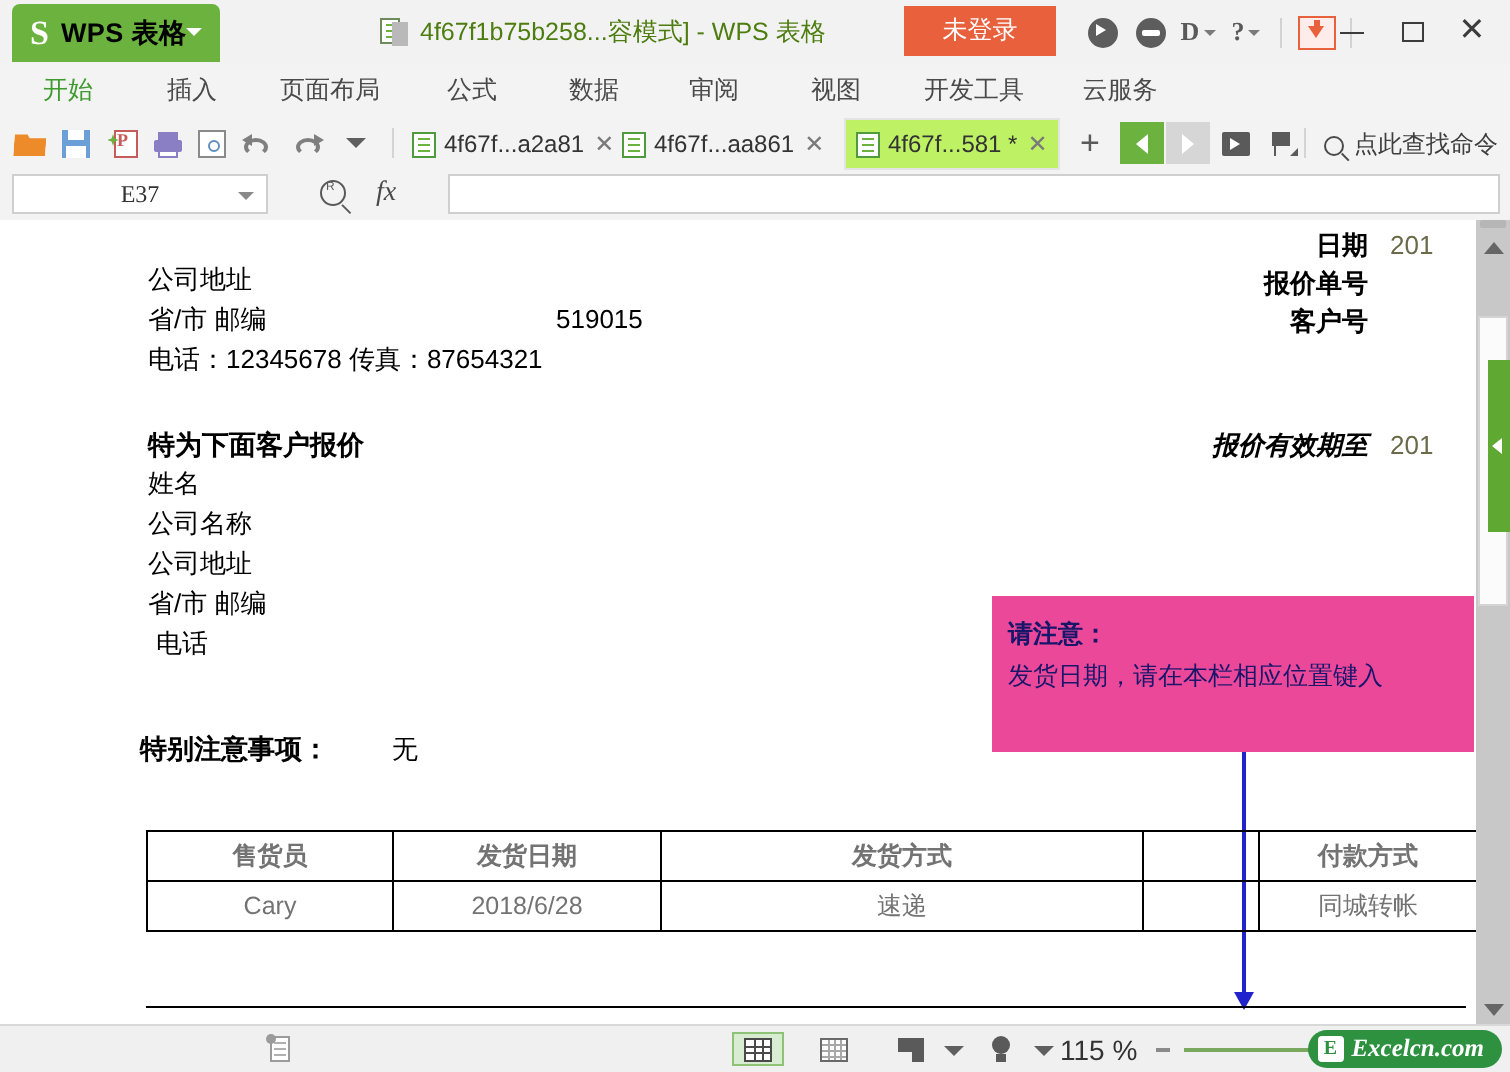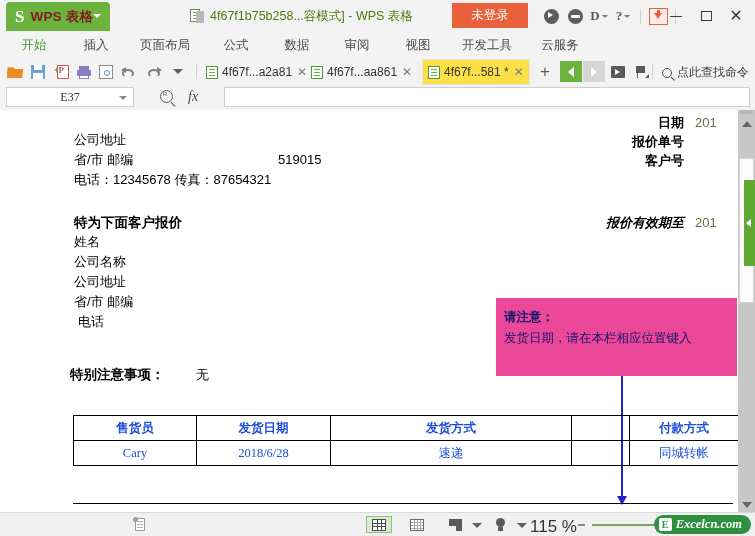--- a/index.html
+++ b/index.html
@@ -28,21 +28,21 @@
     border-radius: 4px 4px 0 0;
     display: flex; align-items: center;
     color: #ffffff;
   }
   .wps-logo {
     margin-left: 9px; font-size: 17px; font-weight: bold; color: #ffffff;
     font-family: "Liberation Serif", serif;
     line-height: 1;
   }
   .wps-label {
-    margin-left: 6px; font-size: 13.5px; font-weight: bold; color: #7f1d1d;
+    margin-left: 6px; font-size: 13.5px; font-weight: bold; color: #000000;
     letter-spacing: .2px;
   }
   .wps-caret {
     position: absolute; right: 9px; top: 12px;
     width: 0; height: 0;
     border-left: 4px solid transparent;
     border-right: 4px solid transparent;
     border-top: 4px solid #ffffff;
   }
   .doc-title-wrap {
@@ -212,21 +212,21 @@
   .tbsep {
     position: absolute; top: 6px; width: 1px; height: 15px; background: #d4d4d4;
   }
   .doctab {
     position: absolute; top: 1px; height: 26px;
     display: flex; align-items: center;
     font-size: 12px; color: #333; cursor: pointer;
     background: transparent;
   }
   .doctab.active {
-    background: #fde047;
+    background: #bef264;
     border-bottom: 2px solid #6bb33e;
     box-shadow: 0 0 0 1px #e3e3e3 inset;
   }
   .dt-icon {
     width: 12px; height: 13px; margin-right: 4px; position: relative;
     background: #ffffff; border: 1px solid #4f9b3d; box-sizing: border-box;
   }
   .dt-icon::after {
     content:""; position:absolute; left:2px; top:2px; right:2px; height:1px;
     background:#6bb33e; box-shadow: 0 3px 0 #6bb33e, 0 6px 0 #6bb33e;
@@ -337,21 +337,21 @@
     position: absolute; width: 0; height: 0;
     border-left: 5px solid transparent; border-right: 5px solid transparent;
     border-top: 9px solid #2222cc;
   }
 
   table.ordertab {
     position: absolute; border-collapse: collapse; table-layout: fixed;
   }
   table.ordertab td {
     border: 1px solid #000; text-align: center; font-size: 12.5px;
-    color: #1d4ed8; height: 24px; padding: 0; font-family: Liberation Serif, serif;
+    color: #737373; height: 24px; padding: 0;
   }
   table.ordertab tr.hdr td { font-weight: bold; }
 
   
   .vscroll {
     position: absolute; right: 0; top: 110px; width: 17px; height: 403px;
     background: #c8c8c8;
   }
   .vs-btn {
     position: absolute; left: 0; width: 17px; height: 16px;
@@ -444,21 +444,21 @@
     width: 11px; height: 13px; position: relative;
   }
   .bulb-ico::before {
     content:""; position:absolute; left:1px; top:0; width:9px; height:9px; border-radius:50%;
     background:#5a5a5a;
   }
   .bulb-ico::after {
     content:""; position:absolute; left:3px; bottom:0; width:5px; height:4px; background:#5a5a5a;
   }
   .zoom-text {
-    position: absolute; top: 4px; font-size: 17px; color: #333;
+    position: absolute; top: 4px; font-size: 14px; color: #333;
   }
   .zs-track {
     position: absolute; height: 2px; background: #7aa85e;
   }
   .zs-dash {
     position: absolute; width: 7px; height: 2px; background: #8a8a8a;
   }
   .excelcn {
     position: absolute; right: 4px; top: 2px; height: 19px;
     background: #2d9140; border-radius: 10px; padding: 0 9px 0 5px;

